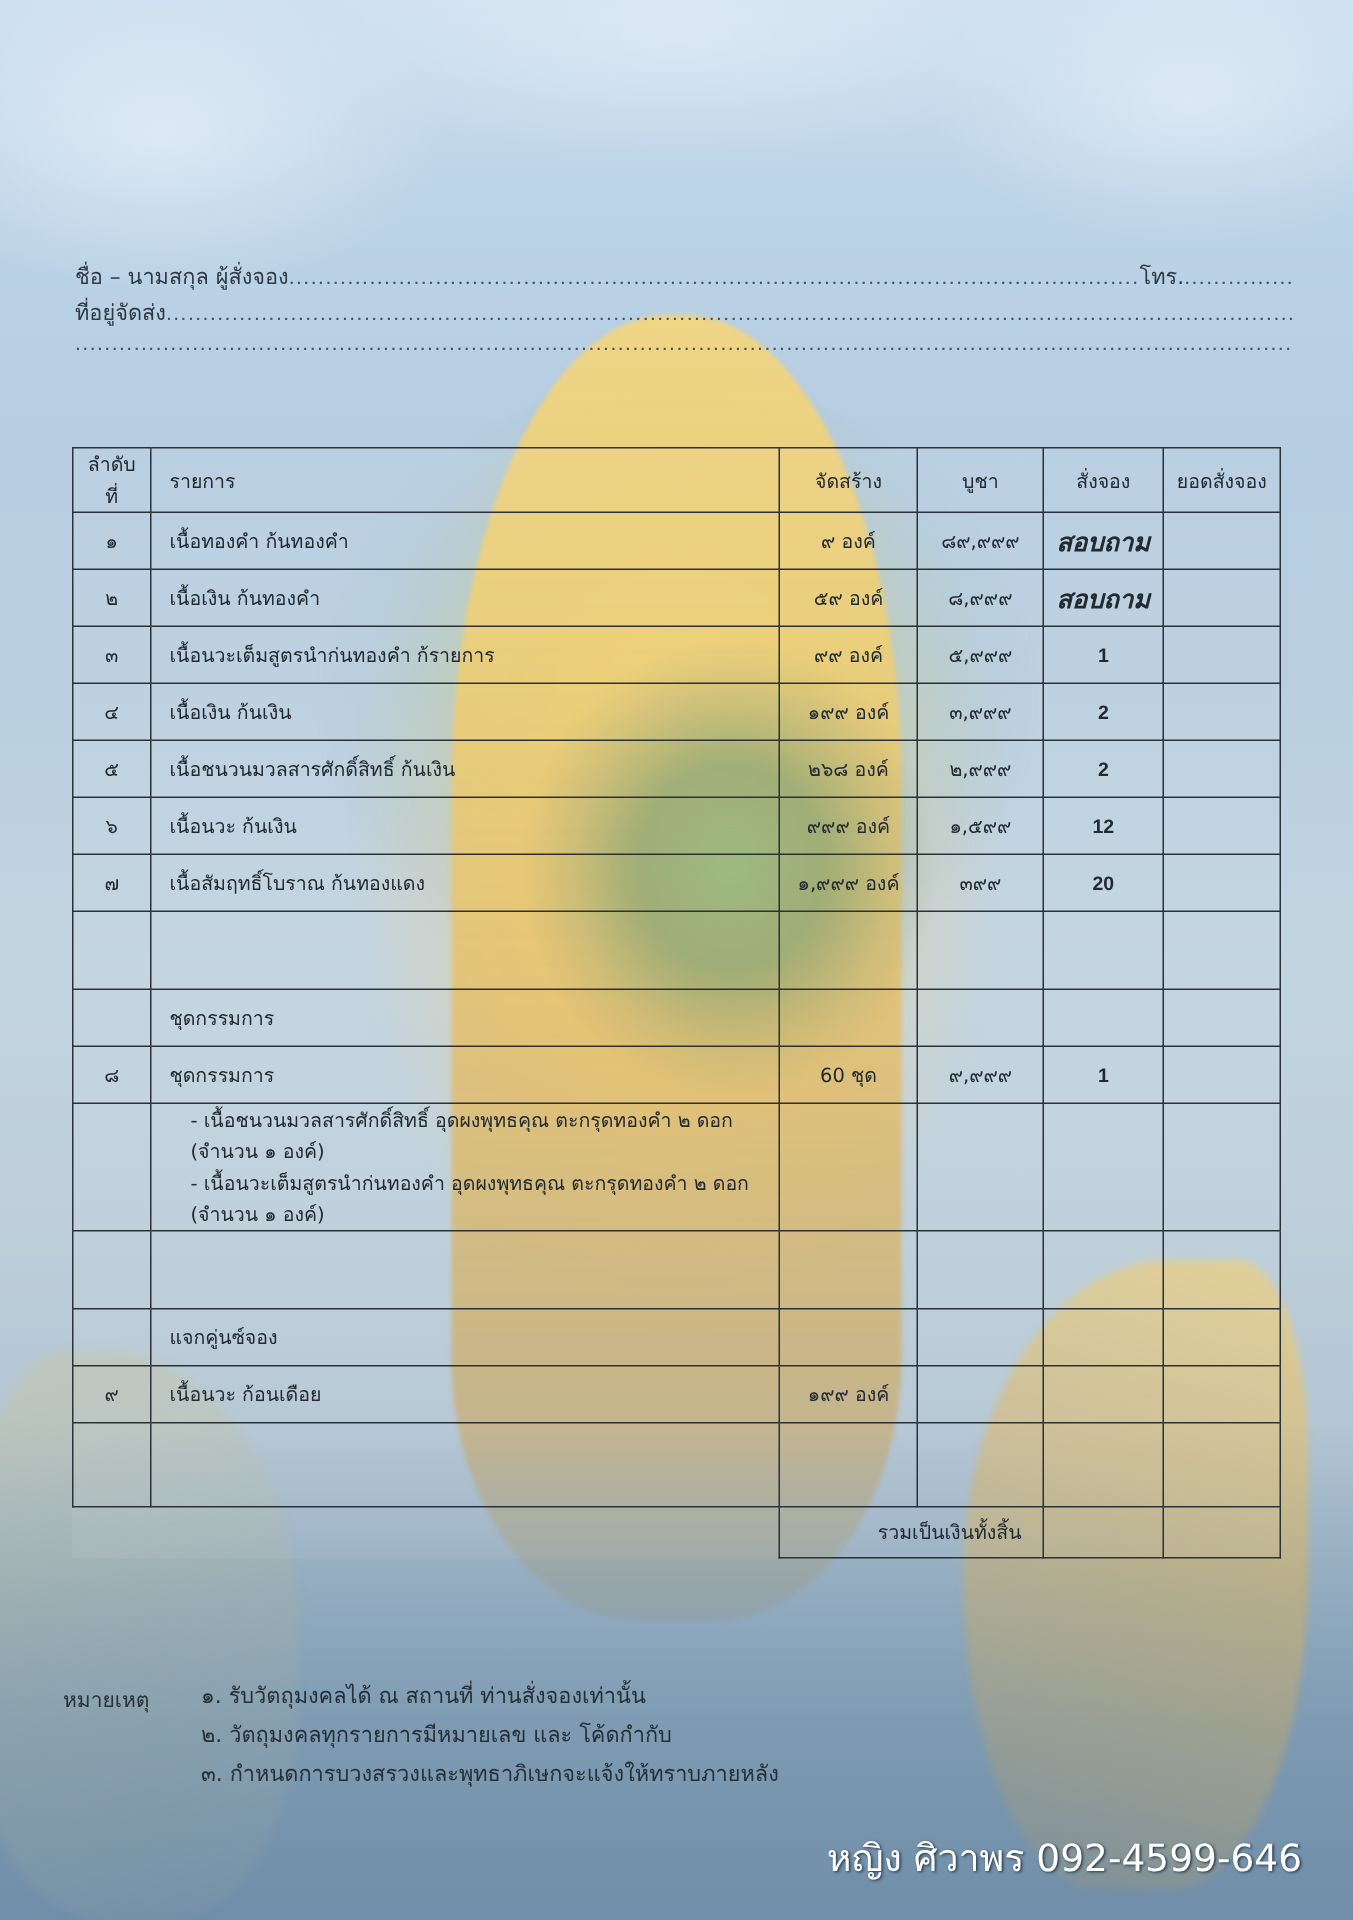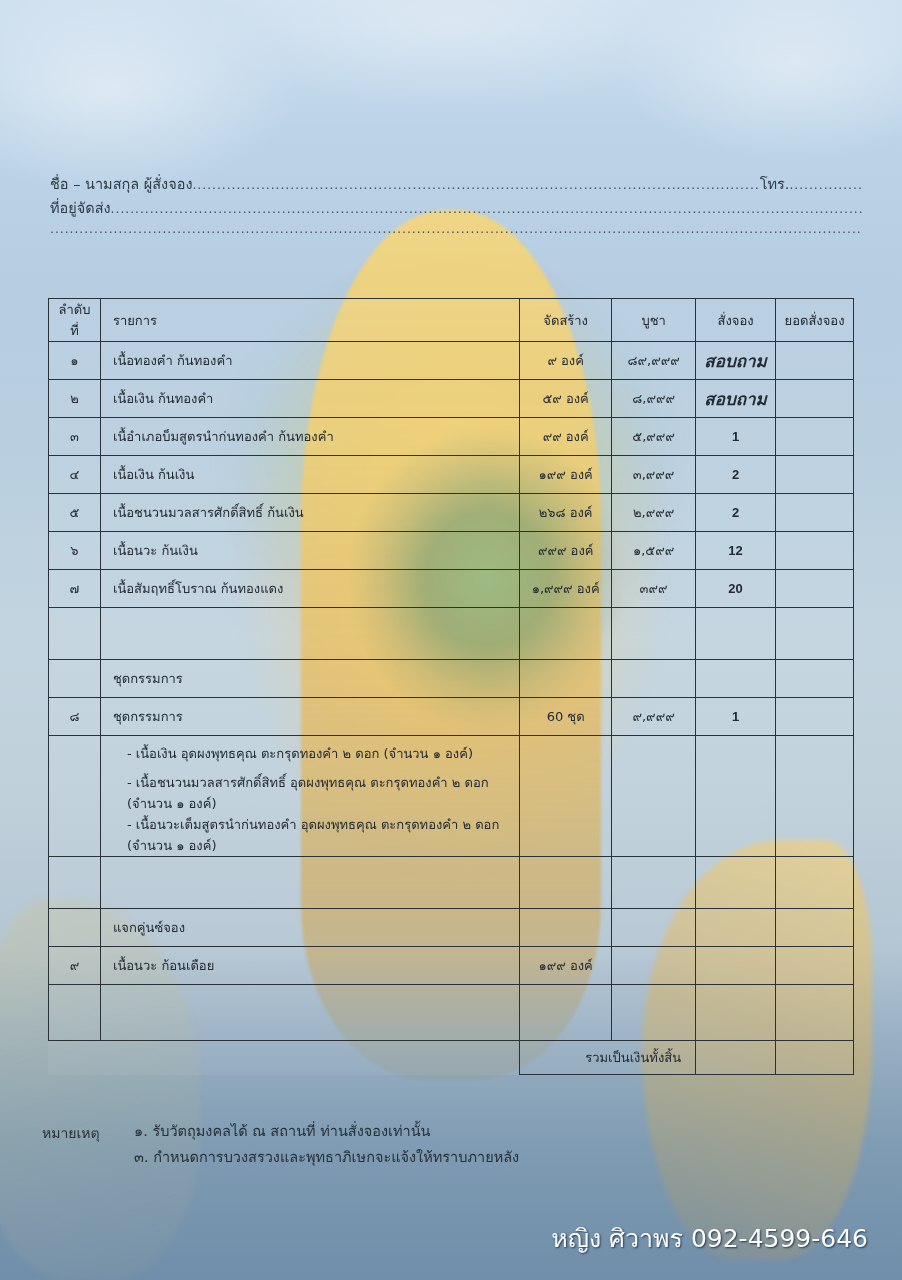--- a/index.html
+++ b/index.html
@@ -214,21 +214,21 @@
       <tr>
         <td class="c-no row-h">๒</td>
         <td class="c-item row-h">เนื้อเงิน  ก้นทองคำ</td>
         <td class="c-made row-h">๕๙ องค์</td>
         <td class="c-price row-h">๘,๙๙๙</td>
         <td class="c-order row-h qty ask">สอบถาม</td>
         <td class="c-total row-h"></td>
       </tr>
       <tr>
         <td class="c-no row-h">๓</td>
-        <td class="c-item row-h">เนื้อำเภอบ็มสูตรนำก่นทองคำ  ก้นทองคำ</td>
+        <td class="c-item row-h">เนื้อนวะเต็มสูตรนำก่นทองคำ  ก้รายการ</td>
         <td class="c-made row-h">๙๙ องค์</td>
         <td class="c-price row-h">๕,๙๙๙</td>
         <td class="c-order row-h qty">1</td>
         <td class="c-total row-h"></td>
       </tr>
       <tr>
         <td class="c-no row-h">๔</td>
         <td class="c-item row-h">เนื้อเงิน  ก้นเงิน</td>
         <td class="c-made row-h">๑๙๙ องค์</td>
         <td class="c-price row-h">๓,๙๙๙</td>
@@ -280,28 +280,20 @@
 
       <tr>
         <td class="c-no row-h">๘</td>
         <td class="c-item row-h">ชุดกรรมการ</td>
         <td class="c-made row-h">60 ชุด</td>
         <td class="c-price row-h">๙,๙๙๙</td>
         <td class="c-order row-h qty">1</td>
         <td class="c-total row-h"></td>
       </tr>
 
-      <tr class="sub-line">
-        <td class="c-no" style="border-top:none;border-bottom:none;"></td>
-        <td class="c-item sub-item" style="border-top:none;border-bottom:none;">- เนื้อเงิน  อุดผงพุทธคุณ  ตะกรุดทองคำ ๒ ดอก (จำนวน  ๑ องค์)</td>
-        <td class="c-made" style="border-top:none;border-bottom:none;"></td>
-        <td class="c-price" style="border-top:none;border-bottom:none;"></td>
-        <td class="c-order" style="border-top:none;border-bottom:none;"></td>
-        <td class="c-total" style="border-top:none;border-bottom:none;"></td>
-      </tr>
       <tr class="sub-line">
         <td class="c-no" style="border-top:none;border-bottom:none;"></td>
         <td class="c-item sub-item" style="border-top:none;border-bottom:none;">- เนื้อชนวนมวลสารศักดิ์สิทธิ์  อุดผงพุทธคุณ  ตะกรุดทองคำ ๒ ดอก (จำนวน  ๑ องค์)</td>
         <td class="c-made" style="border-top:none;border-bottom:none;"></td>
         <td class="c-price" style="border-top:none;border-bottom:none;"></td>
         <td class="c-order" style="border-top:none;border-bottom:none;"></td>
         <td class="c-total" style="border-top:none;border-bottom:none;"></td>
       </tr>
       <tr class="sub-line">
         <td class="c-no" style="border-top:none;"></td>
@@ -354,18 +346,19 @@
         <td class="c-made grand-label" colspan="2">รวมเป็นเงินทั้งสิ้น</td>
         <td class="c-order"></td>
         <td class="c-total"></td>
       </tr>
     </tbody>
   </table>
 
   <div class="notes">
     <div class="n-title">หมายเหตุ</div>
     <div class="n-item">๑. รับวัตถุมงคลได้ ณ สถานที่ ท่านสั่งจองเท่านั้น</div>
+    <div class="n-item">๒. วัตถุมงคลทุกรายการมีหมายเลข และ โค้ดกำกับ</div>
     <div class="n-item">๓. กำหนดการบวงสรวงและพุทธาภิเษกจะแจ้งให้ทราบภายหลัง</div>
   </div>
 
   <div class="phone">หญิง ศิวาพร 092-4599-646</div>
 
 </div>
 
 </body></html>

